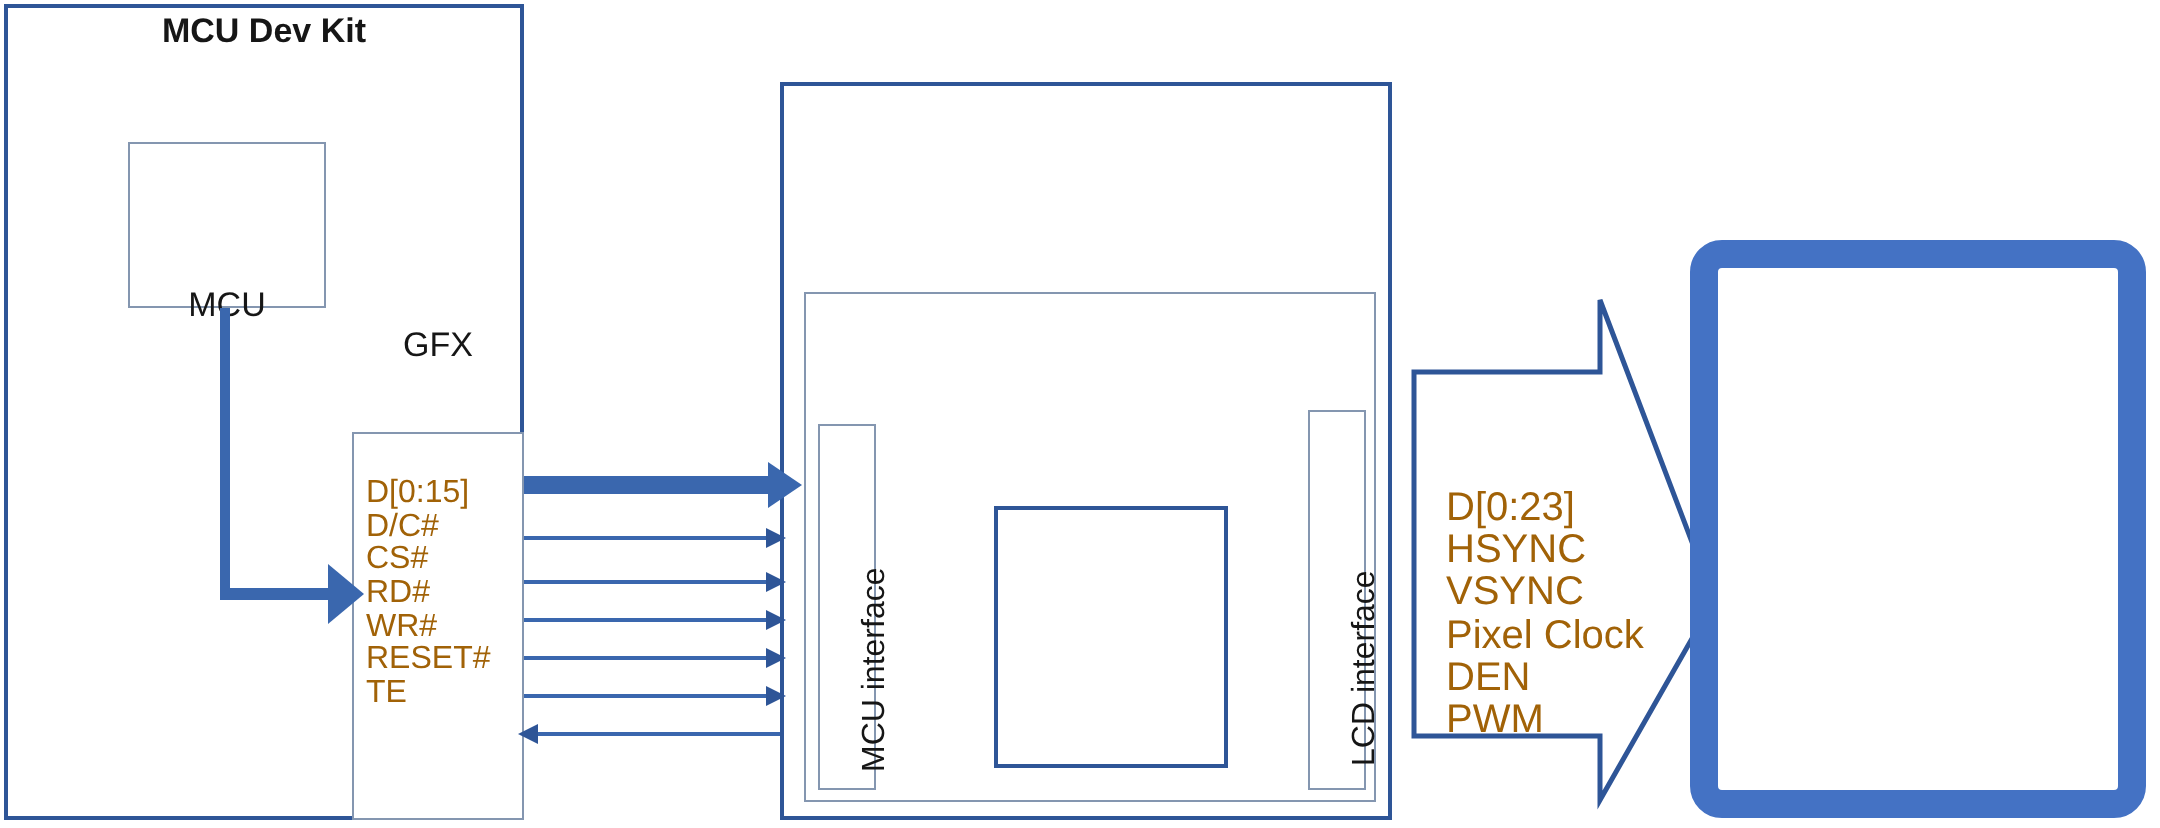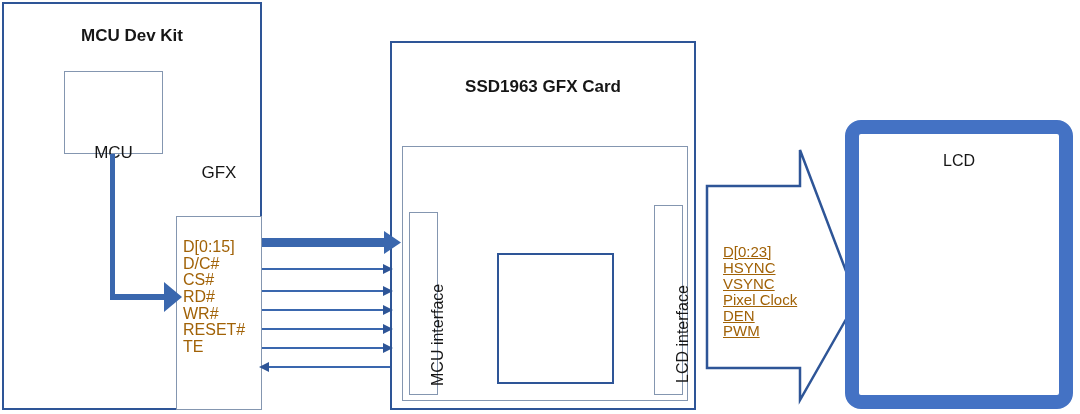--- a/index.html
+++ b/index.html
@@ -33,21 +33,20 @@
     border: 2px solid #2E5597;
   }
 
   
   .title-bold {
     position: absolute;
     font-weight: bold;
     color: #161616;
     text-align: center;
     white-space: nowrap;
-    margin-top: 20px;
   }
   .label-plain {
     position: absolute;
     color: #161616;
     text-align: center;
     white-space: nowrap;
   }
   .vlabel {
     position: absolute;
     color: #161616;
@@ -121,21 +120,20 @@
     <div>D/C#</div>
     <div>CS#</div>
     <div>RD#</div>
     <div>WR#</div>
     <div>RESET#</div>
     <div>TE</div>
   </div>
 
   <div class="box outer-card" style="left:390px; top:41px; width:306px; height:369px;"></div>
 
-  <div class="title-bold" style="left:390px; top:57px; width:306px; font-size:17px;">SSD1963 GFX Card</div>
 
   <div class="box inner-thin" style="left:402px; top:146px; width:286px; height:255px;"></div>
 
   <div class="box inner-thin" style="left:409px; top:212px; width:29px; height:183px;"></div>
   <div class="vlabel" style="left:429px; top:386px; font-size:16px;">MCU interface</div>
 
   <div class="box inner-thin" style="left:654px; top:205px; width:29px; height:190px;"></div>
   <div class="vlabel" style="left:674px; top:383px; font-size:16px;">LCD interface</div>
 
   <div class="box inner-dark" style="left:497px; top:253px; width:117px; height:131px;"></div>
@@ -159,25 +157,24 @@
     <polygon points="383,286 393,291 383,296" fill="#2E5597"></polygon>
     <polygon points="383,305 393,310 383,315" fill="#2E5597"></polygon>
     <polygon points="383,324 393,329 383,334" fill="#2E5597"></polygon>
     <polygon points="383,343 393,348 383,353" fill="#2E5597"></polygon>
 
     <polygon points="269,362 259,367 269,372" fill="#2E5597"></polygon>
 
     <polygon points="707,186 800,186 800,150 857,300 800,400 800,368 707,368" fill="#ffffff" stroke="#2E5597" stroke-width="2.5" stroke-linejoin="miter"></polygon>
   </svg>
 
-  <div class="signal-list" style="left:723px; top:244px; font-size:15px; line-height:1.06;text-decoration:underline;">
+  <div class="signal-list" style="left:723px; top:244px; font-size:20px; line-height:1.06;">
     <div>D[0:23]</div>
     <div>HSYNC</div>
     <div>VSYNC</div>
     <div>Pixel Clock</div>
     <div>DEN</div>
     <div>PWM</div>
   </div>
 
   <div class="lcd-panel" style="left:845px; top:120px; width:228px; height:289px;"></div>
-  <div class="label-plain" style="left:845px; top:152px; width:228px; font-size:16px;">LCD</div>
 
 </div>
 
 </body></html>

